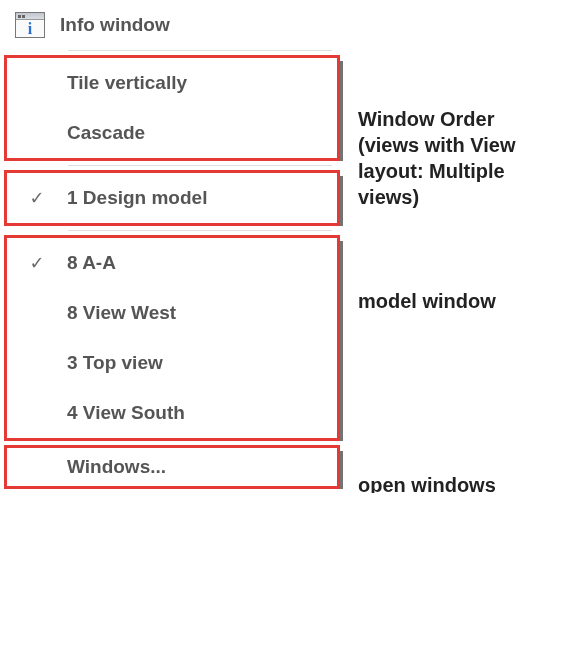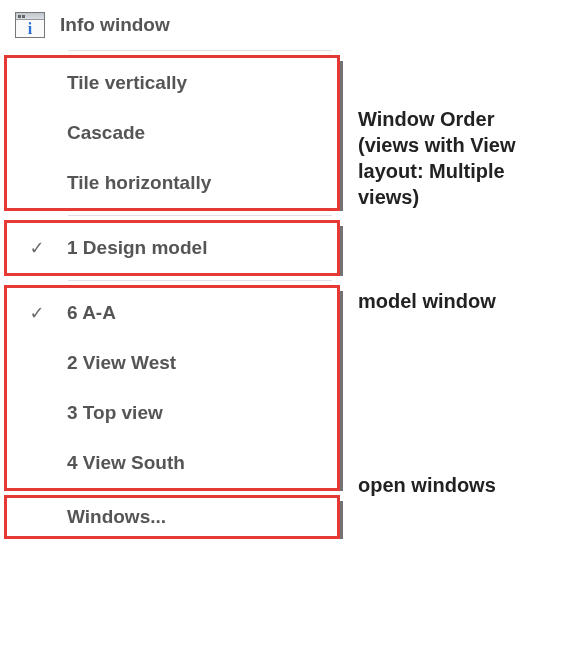--- a/index.html
+++ b/index.html
@@ -125,47 +125,43 @@
 
     <div class="group-box">
       <div class="menu-item">
         <div class="icon-col"></div>
         <div class="label-col">Tile vertically</div>
       </div>
       <div class="menu-item">
         <div class="icon-col"></div>
         <div class="label-col">Cascade</div>
       </div>
-      <div class="menu-item">
-        <div class="icon-col"></div>
-        <div class="label-col">Tile horizontally</div>
-      </div>
     </div>
     <div class="separator"></div>
 
     <div class="group-box">
       <div class="menu-item">
         <div class="icon-col">
             <span class="check">✓</span>
           </div>
         <div class="label-col">1 Design model</div>
       </div>
     </div>
     <div class="separator"></div>
 
     <div class="group-box">
       <div class="menu-item">
         <div class="icon-col">
             <span class="check">✓</span>
           </div>
-        <div class="label-col">6 A-A</div>
+        <div class="label-col">8 A-A</div>
       </div>
       <div class="menu-item">
         <div class="icon-col"></div>
-        <div class="label-col">2 View West</div>
+        <div class="label-col">8 View West</div>
       </div>
       <div class="menu-item">
         <div class="icon-col"></div>
         <div class="label-col">3 Top view</div>
       </div>
       <div class="menu-item">
         <div class="icon-col"></div>
         <div class="label-col">4 View South</div>
       </div>
     </div>

